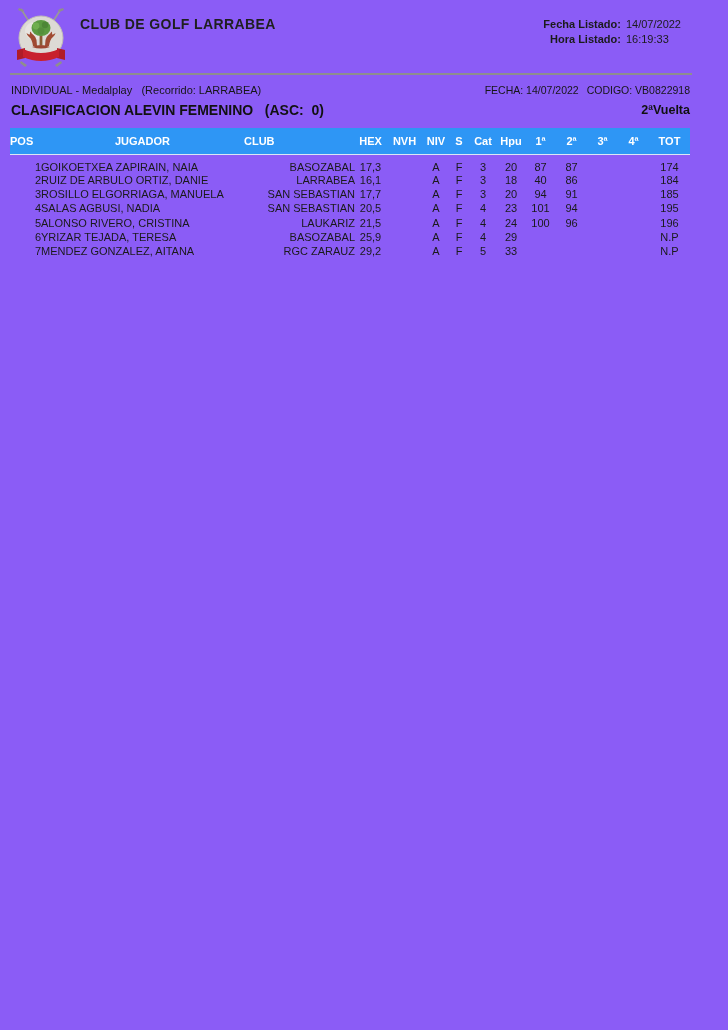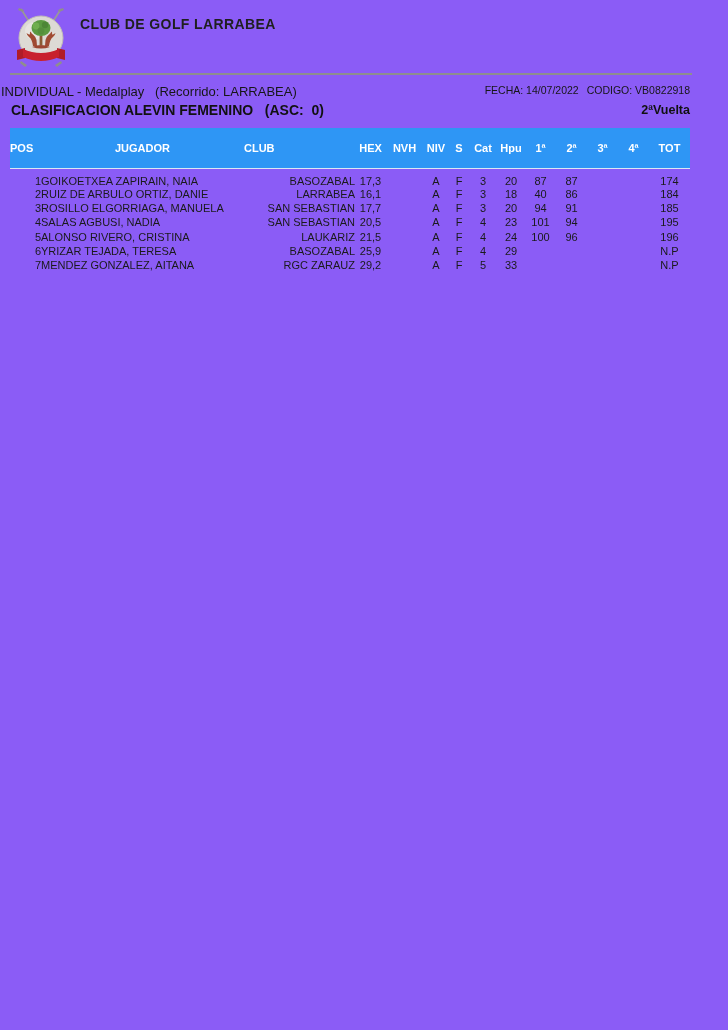--- a/index.html
+++ b/index.html
@@ -31,22 +31,22 @@
   .listado .lab { font-weight: bold; text-align: right; }
   .listado .val { text-align: left; }
 
   .rule {
     position: absolute; left: 10px; width: 682px; top: 73px; height: 2px;
     background: #8e8e8e;
   }
 
   
   .info-left {
-    position: absolute; left: 1px; top: 84px;
-    font-size: 13px; white-space: pre; color: #161616;
+    position: absolute; left: 11px; top: 84px;
+    font-size: 11px; white-space: pre; color: #161616;
   }
   .info-right {
     position: absolute; right: 38px; top: 84px;
     font-size: 10.5px; color: #161616;
   }
   .info-right .codigo { margin-left: 8px; }
 
   
   .section-title {
     position: absolute; left: 11px; top: 102px;
@@ -56,21 +56,21 @@
     position: absolute; right: 38px; top: 103px;
     font-size: 12.5px; font-weight: bold; color: #111;
   }
 
   
   .results-wrap { position: absolute; left: 10px; top: 128px; width: 680px; }
   table.results {
     width: 680px; border-collapse: collapse; table-layout: fixed;
   }
   table.results thead tr {
-    background: #2E96F5; color: #ffffff; height: 40px;
+    background: #2E96F5; color: #ffffff; height: 26px;
     border-bottom: 1px solid #d9e6f5;
   }
   table.results th {
     font-size: 11px; font-weight: bold; padding: 0; vertical-align: middle;
     overflow: hidden; white-space: nowrap;
   }
   table.results td {
     font-size: 11px; padding: 0; vertical-align: middle; color: #1a1a1a;
     overflow: hidden; white-space: nowrap;
   }
@@ -130,20 +130,26 @@
     <path d="M4 43 L12 41 L12 51 L4 53 Z" fill="#b01c28"></path>
     <path d="M52 43 L44 41 L44 51 L52 53 Z" fill="#b01c28"></path>
     <path d="M10 42 Q28 50 46 42 L46 50 Q28 58 10 50 Z" fill="#c8202e"></path>
 
     <path d="M8 54 L14 58 L12 60 L7 56 Z" fill="#8f8f8b"></path>
     <path d="M48 54 L42 58 L44 60 L49 56 Z" fill="#8f8f8b"></path>
   </svg>
 
   <div class="club-name">CLUB DE GOLF LARRABEA</div>
 
+  <div class="listado">
+    <span class="lab">Fecha Listado:</span>
+    <span class="val">14/07/2022</span>
+    <span class="lab">Hora Listado:</span>
+    <span class="val">16:19:33</span>
+  </div>
 
   <div class="rule"></div>
 
   <div class="info-left">INDIVIDUAL - Medalplay   (Recorrido: LARRABEA)</div>
   <div class="info-right">
     <span class="fecha">FECHA: 14/07/2022</span><span class="codigo">CODIGO: VB0822918</span>
   </div>
 
   <div class="section-title">CLASIFICACION ALEVIN FEMENINO   (ASC:  0)</div>
   <div class="round-label">2ªVuelta</div>

